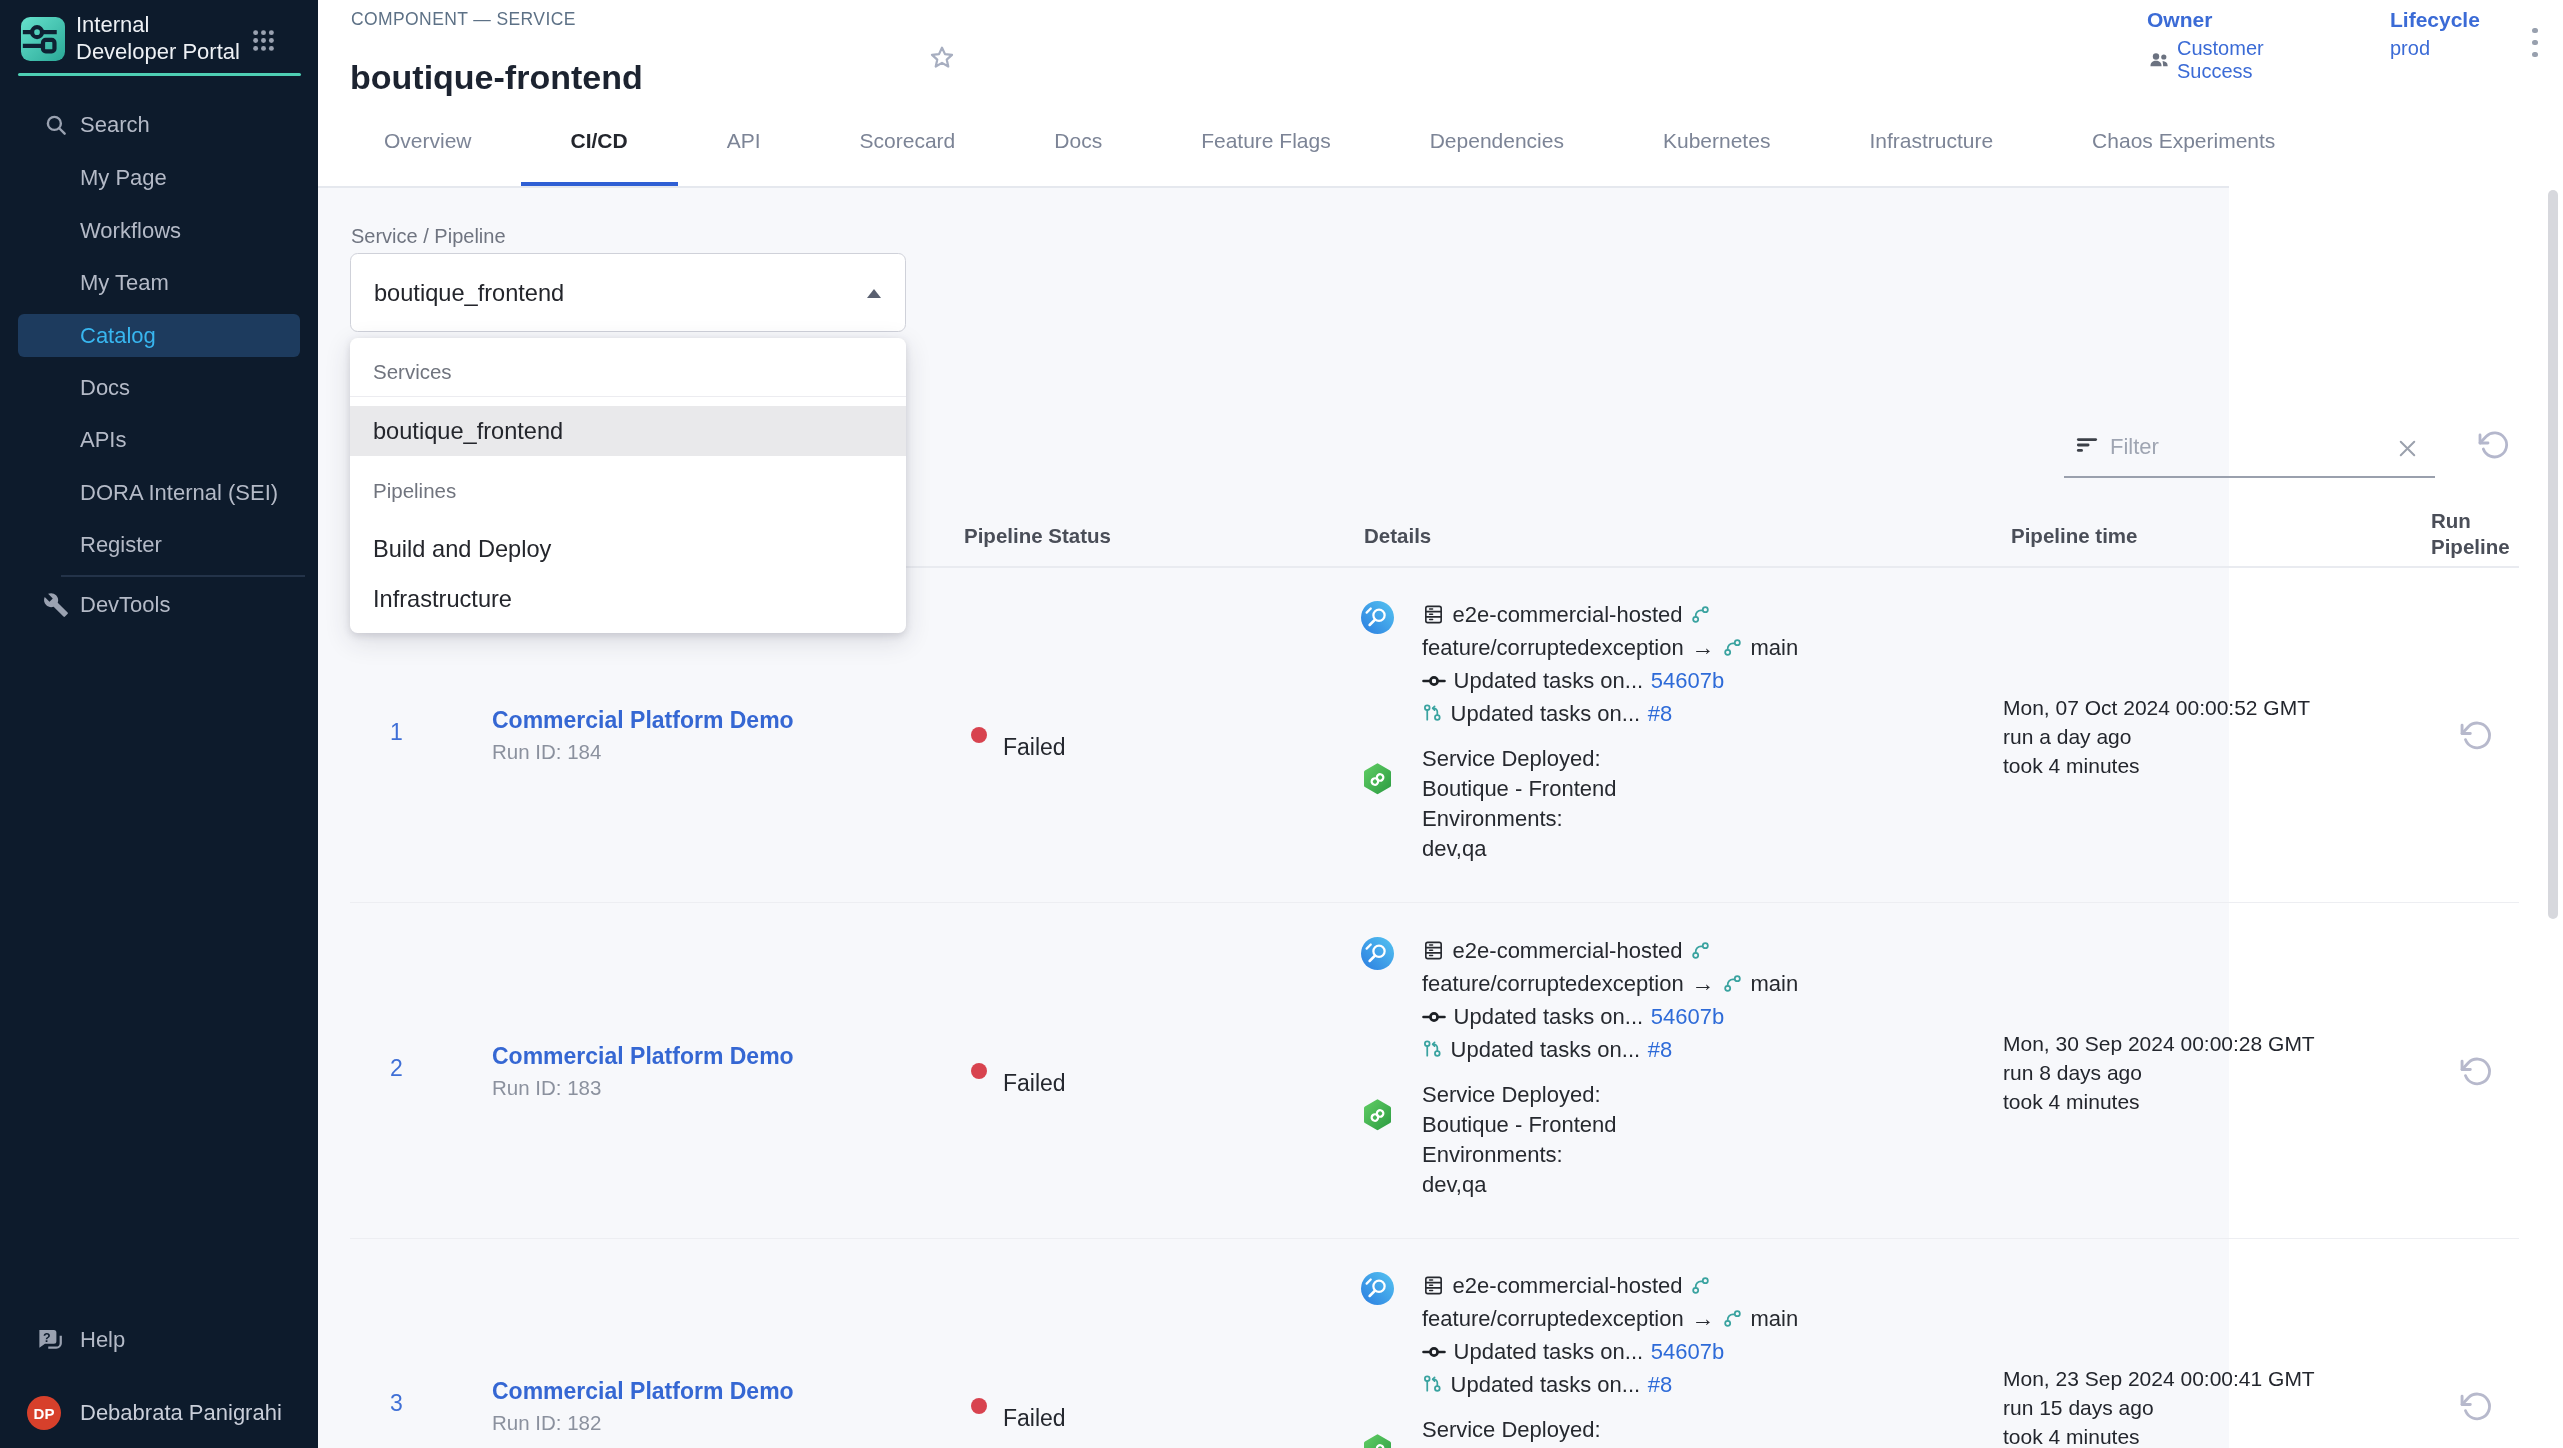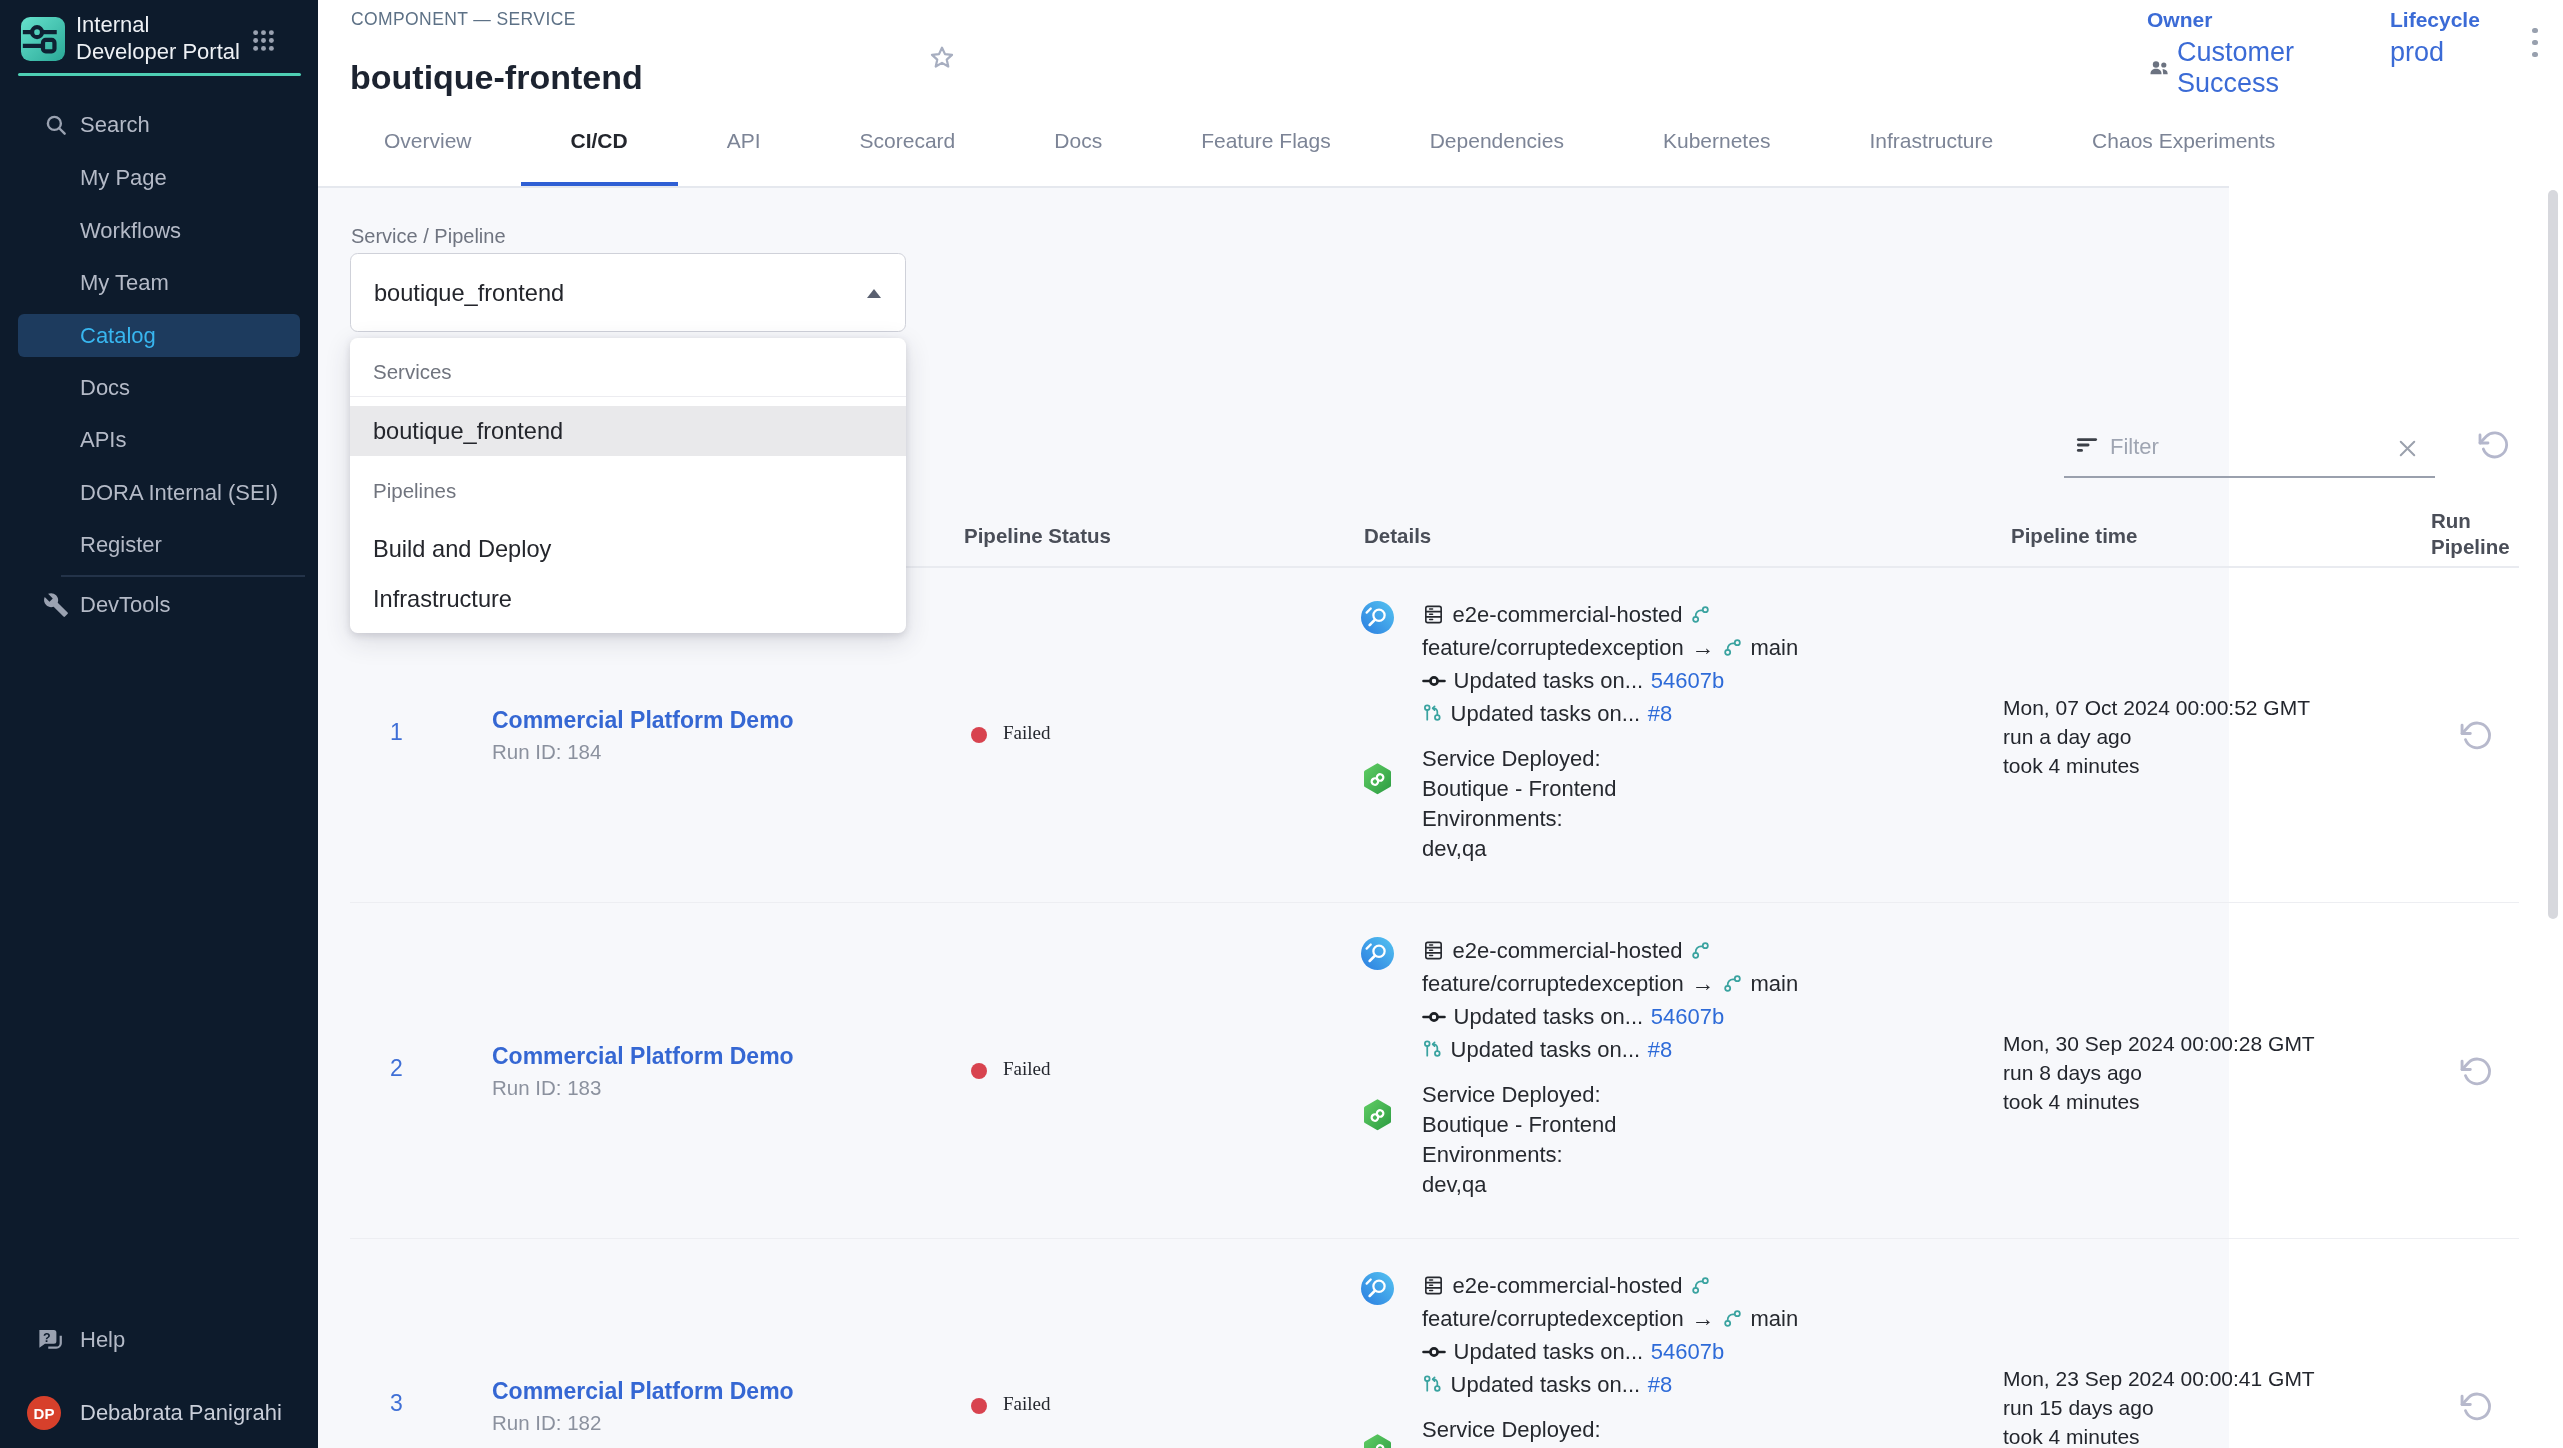--- a/index.html
+++ b/index.html
@@ -48,21 +48,21 @@
     background:#d7402b;color:#fff;font-size:15px;font-weight:700;display:flex;align-items:center;justify-content:center;}
   .user-name{color:#c9ced9;}
 
   
   .main{position:absolute;left:318px;top:0;width:1911px;height:1449px;
     background:linear-gradient(#ffffff 0 188px, var(--content-bg) 188px 100%);}
   .eyebrow{position:absolute;left:33px;top:9px;font-size:17.5px;letter-spacing:0.4px;color:#5d7186;}
   .page-title{position:absolute;left:32px;top:35px;font-size:34px;font-weight:700;color:#1c2330;}
   .star{position:absolute;left:609px;top:43px;width:30px;height:30px;color:#a7aec0;cursor:pointer;}
   .meta-label{position:absolute;top:7.6px;font-size:21px;font-weight:700;color:var(--label-blue);}
-  .meta-value{position:absolute;top:37px;font-size:27px;color:var(--label-blue);display:flex;align-items:center;gap:6px;cursor:pointer;}
+  .meta-value{position:absolute;top:37px;font-size:20px;color:var(--label-blue);display:flex;align-items:center;gap:6px;cursor:pointer;}
   .meta-owner-label{left:1829px;}
   .meta-owner-value{left:1829px;}
   .meta-life-label{left:2072px;}
   .meta-life-value{left:2072px;cursor:default;}
   .people-ic{width:24px;height:24px;color:#6b7280;flex:0 0 auto;}
   .kebab{position:absolute;left:2202px;top:21px;width:30px;height:43px;display:flex;flex-direction:column;
     align-items:center;justify-content:center;gap:6.8px;cursor:pointer;}
   .kebab i{width:5.3px;height:5.3px;border-radius:50%;background:#98a0ae;}
 
   .tabs{position:absolute;left:66px;top:94px;height:93px;display:flex;gap:99px;}
@@ -104,21 +104,21 @@
   .th-time{left:1693px;}
   .th-run{left:2113px;top:508px;width:107px;line-height:26px;}
   .thead-divider{position:absolute;left:32px;top:566px;width:2169px;height:1.5px;background:var(--border);}
 
   .row{position:absolute;left:32px;width:2169px;height:336px;border-bottom:1.5px solid #edeef2;}
   .row .num{position:absolute;left:40px;top:152px;font-size:23px;color:#3f6fd6;text-decoration:none;cursor:pointer;}
   .row .nameblock{position:absolute;left:142px;top:139px;}
   .row .pname{display:block;font-size:23px;font-weight:700;color:var(--link-blue);text-decoration:none;line-height:29px;cursor:pointer;}
   .row .runid{margin-top:3px;font-size:20.5px;color:var(--gray-text);line-height:27px;}
   .row .statusdot{position:absolute;left:621px;top:160px;width:16px;height:16px;border-radius:50%;background:var(--red);}
-  .row .statuslabel{position:absolute;left:653px;top:155px;font-size:19px;color:var(--text-dark);font-family:Liberation Serif, serif;}
+  .row .statuslabel{position:absolute;left:653px;top:167px;font-size:23px;color:var(--text-dark);}
   .row .ci-badge{position:absolute;left:1011px;top:34px;width:33px;height:33px;}
   .row .cd-badge{position:absolute;left:1011px;top:196px;width:33px;height:33px;}
   .row .details{position:absolute;left:1072px;top:31px;}
   .dline{display:flex;align-items:center;gap:7.6px;height:33px;font-size:22px;color:#26292f;white-space:nowrap;}
   .dline .ic{flex:0 0 auto;}
   .dlink{color:#2e6bd8;text-decoration:none;cursor:pointer;}
   .arrowg{font-size:23px;color:#26292f;}
   .dblock{margin-top:13.7px;font-size:22px;line-height:30px;color:#26292f;}
   .row .timeblock{position:absolute;left:1653px;top:126px;font-size:21px;line-height:29px;color:#23262d;}
   .row .retry{position:absolute;left:2110px;top:152px;width:33px;height:33px;color:#b7b9cc;cursor:pointer;background:none;border:none;padding:0;}

